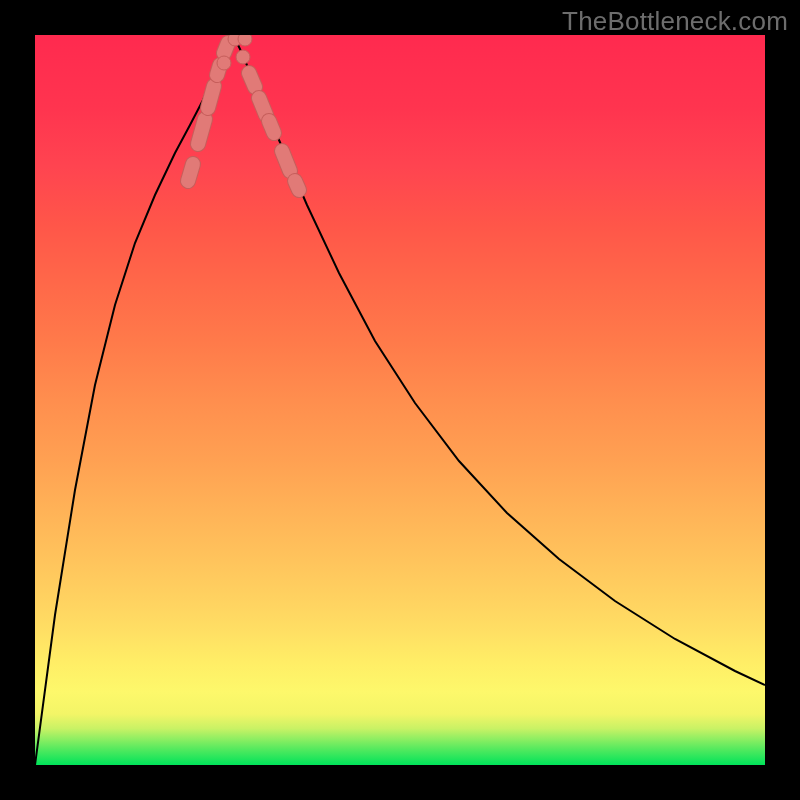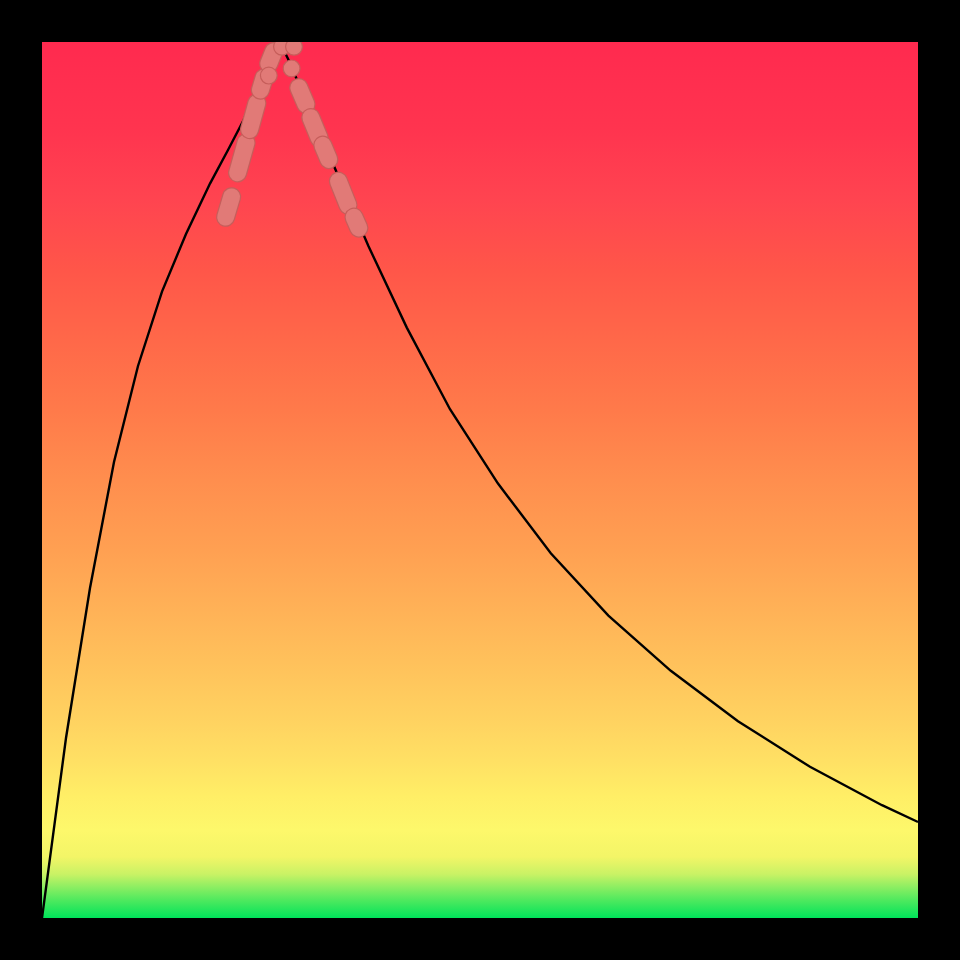--- a/index.html
+++ b/index.html
@@ -99,13 +99,14 @@
           <line x1="247" y1="116" x2="255" y2="136" stroke="#e17a77" stroke-width="14" stroke-linecap="round"></line>
           <line x1="260" y1="146" x2="264" y2="155" stroke="#c65e5b" stroke-width="16" stroke-linecap="round"></line>
           <line x1="260" y1="146" x2="264" y2="155" stroke="#e17a77" stroke-width="14" stroke-linecap="round"></line>
           <circle cx="189" cy="28" r="7" fill="#e17a77" stroke="#c65e5b" stroke-width="1"></circle>
           <circle cx="200" cy="4" r="7" fill="#e17a77" stroke="#c65e5b" stroke-width="1"></circle>
           <circle cx="210" cy="4" r="7" fill="#e17a77" stroke="#c65e5b" stroke-width="1"></circle>
           <circle cx="208" cy="22" r="7" fill="#e17a77" stroke="#c65e5b" stroke-width="1"></circle>
         </g>
     </svg>
   </div>
+  <div class="watermark">TheBottleneck.com</div>
 </div>
 
 </body></html>

